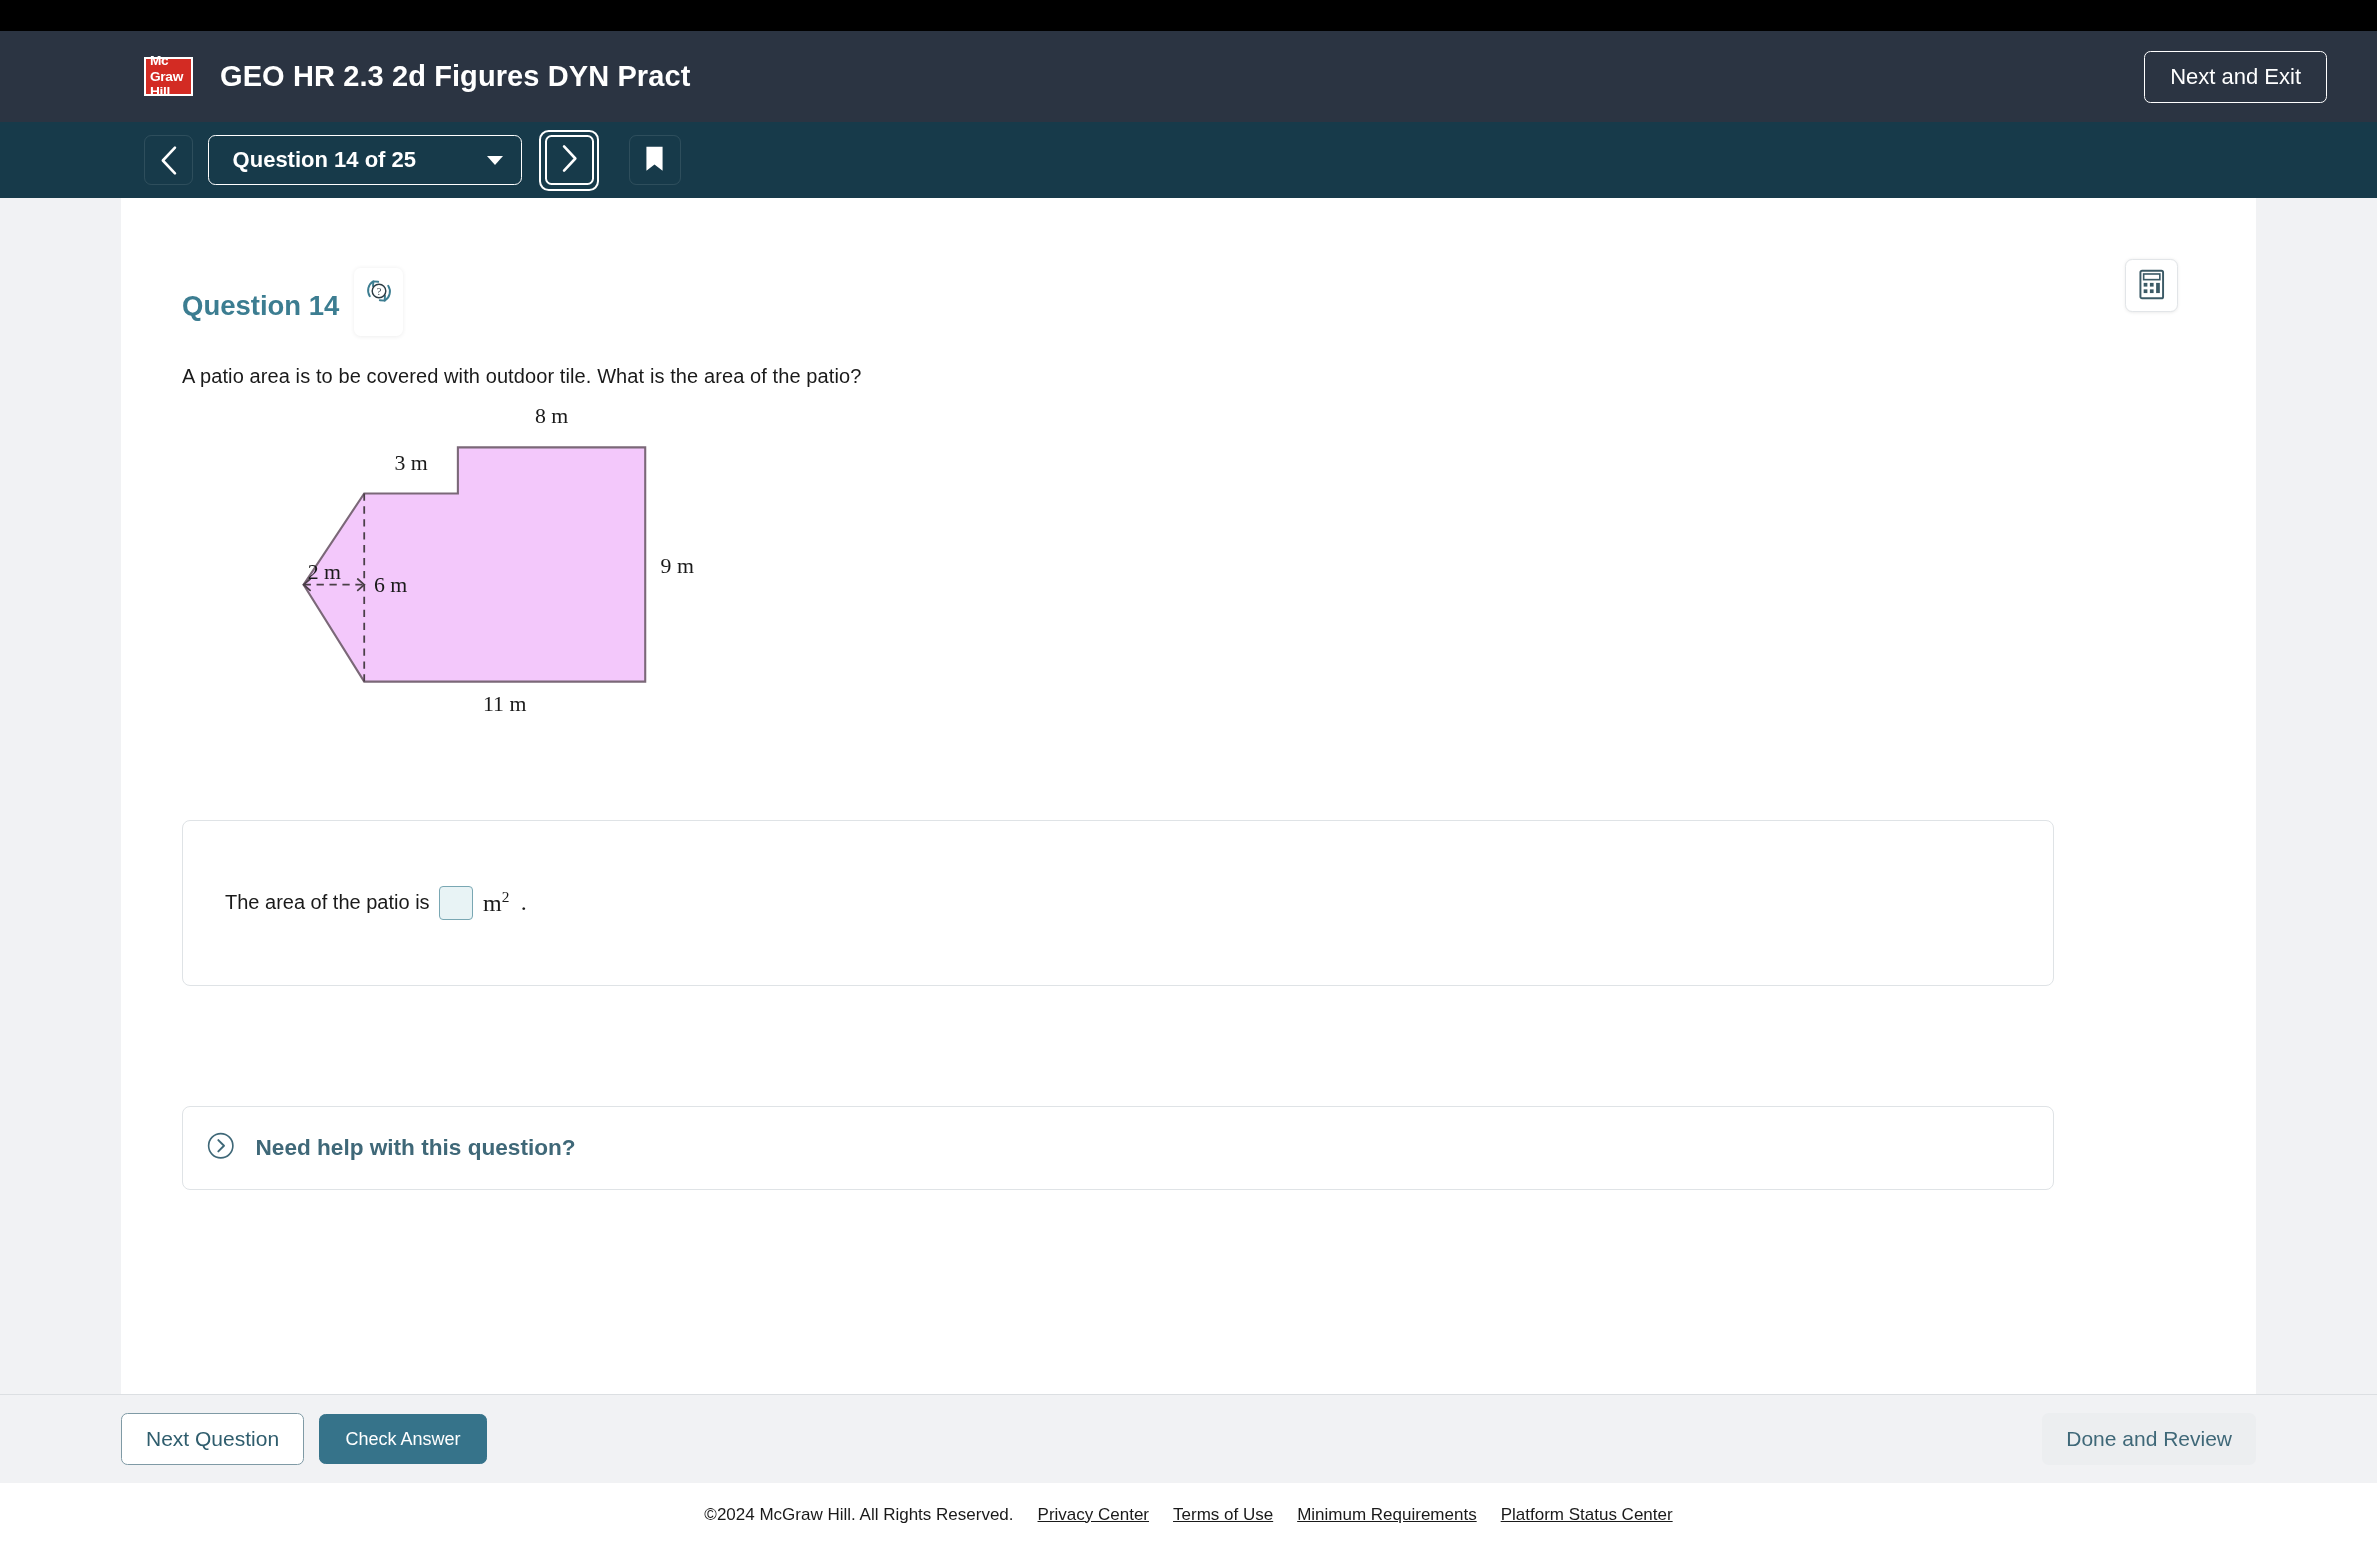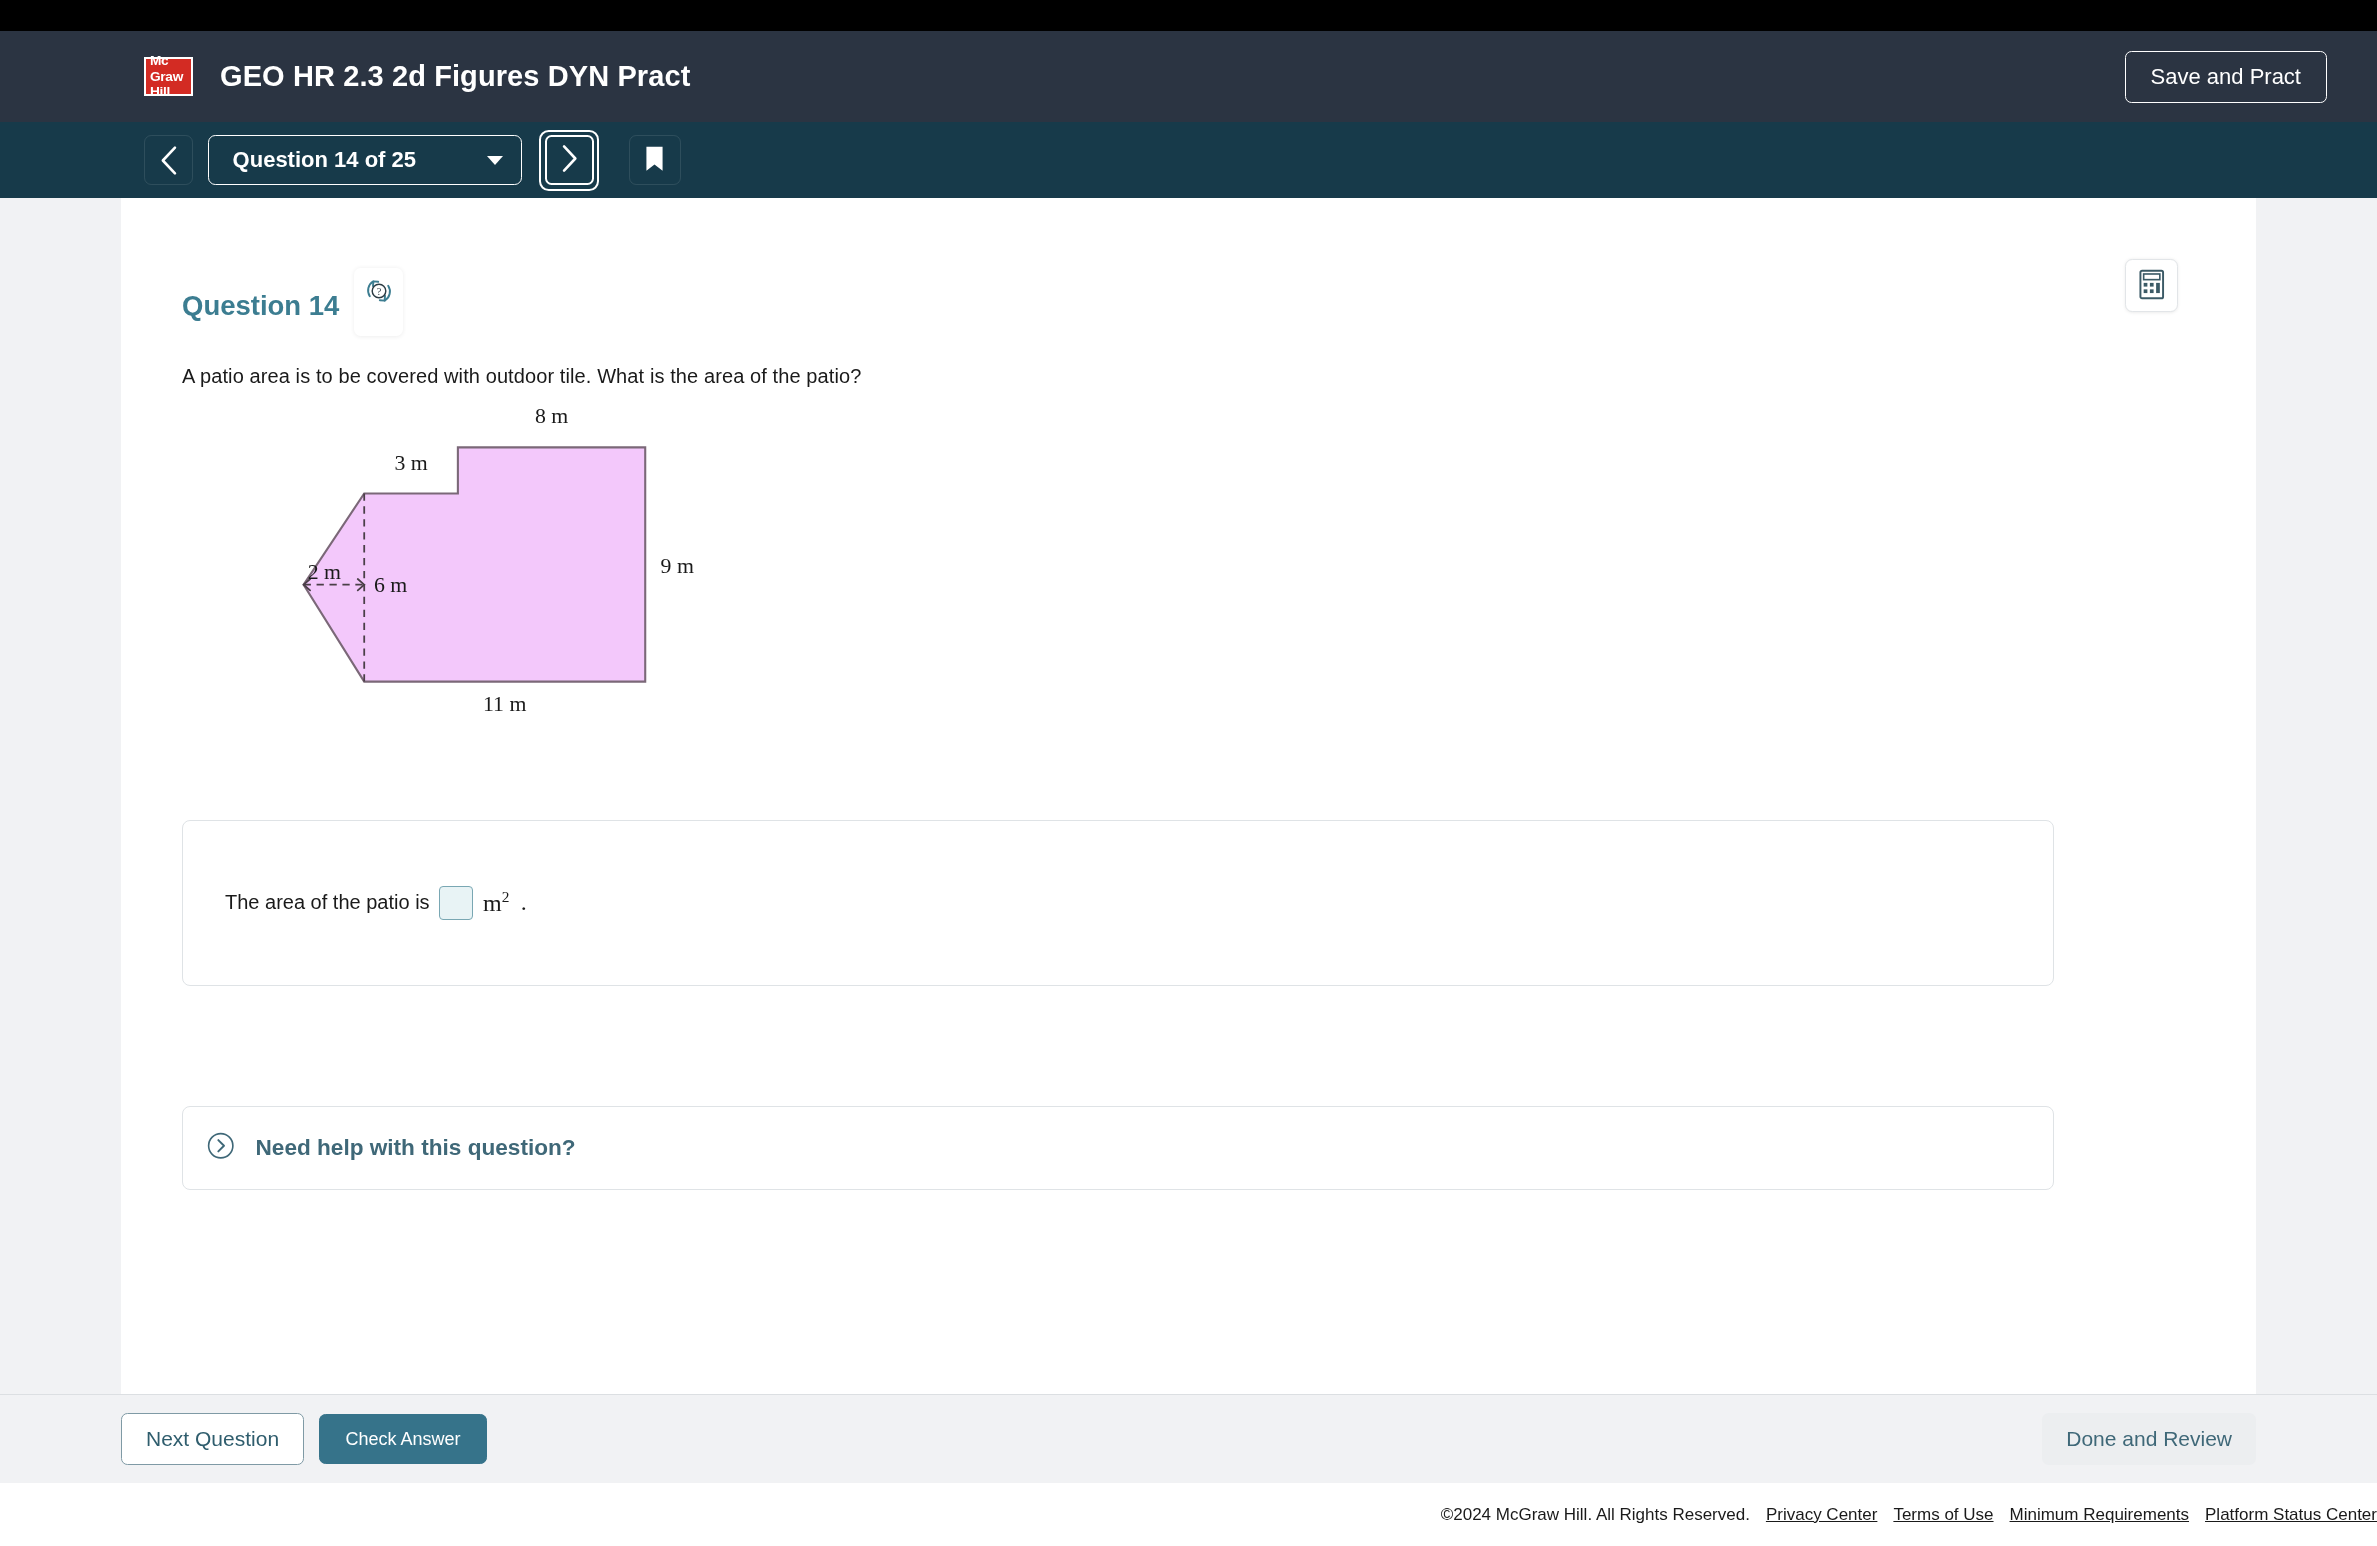--- a/index.html
+++ b/index.html
@@ -160,37 +160,37 @@
     margin-left: 15.4px; font-family: "Liberation Sans", sans-serif;
   }
   .btn-ghost {
     margin-left: auto; border: none; border-radius: 6.5px;
     background: #eceef0; color: #3f6878; font-size: 21px;
     padding: 13.7px 24px; cursor: pointer; font-family: "Liberation Sans", sans-serif;
   }
   .legal {
     position: absolute; left: 0; right: 0; bottom: 0; height: 63px;
     background: #ffffff; display: flex; align-items: center;
-    justify-content: flex-end; gap: 16px; font-size: 17px; color: #1a1a1a;
+    justify-content: center; gap: 24px; font-size: 17px; color: #1a1a1a;
   }
   .legal a { color: #1a1a1a; text-decoration: underline; cursor: pointer; }
 </style>
 </head>
 <body>
 
 <div class="black-strip"></div>
 
 <div class="brand-header">
   <div class="mh-logo">
     <span>Mc</span>
     <span>Graw</span>
     <span>Hill</span>
   </div>
   <div class="brand-title">GEO HR 2.3 2d Figures DYN Pract</div>
-  <button class="save-exit">Save and Pract</button>
+  <button class="save-exit">Next and Exit</button>
 </div>
 
 <div class="nav-bar">
   <div class="nav-btn ghost">
     <span>
       <svg width="21" height="31" viewBox="0 0 26 38">
           <path d="M21 3 L6 19 L21 35" fill="none" stroke="#ffffff" stroke-width="3.2" stroke-linecap="round" stroke-linejoin="round"></path>
         </svg>
     </span>
   </div>

